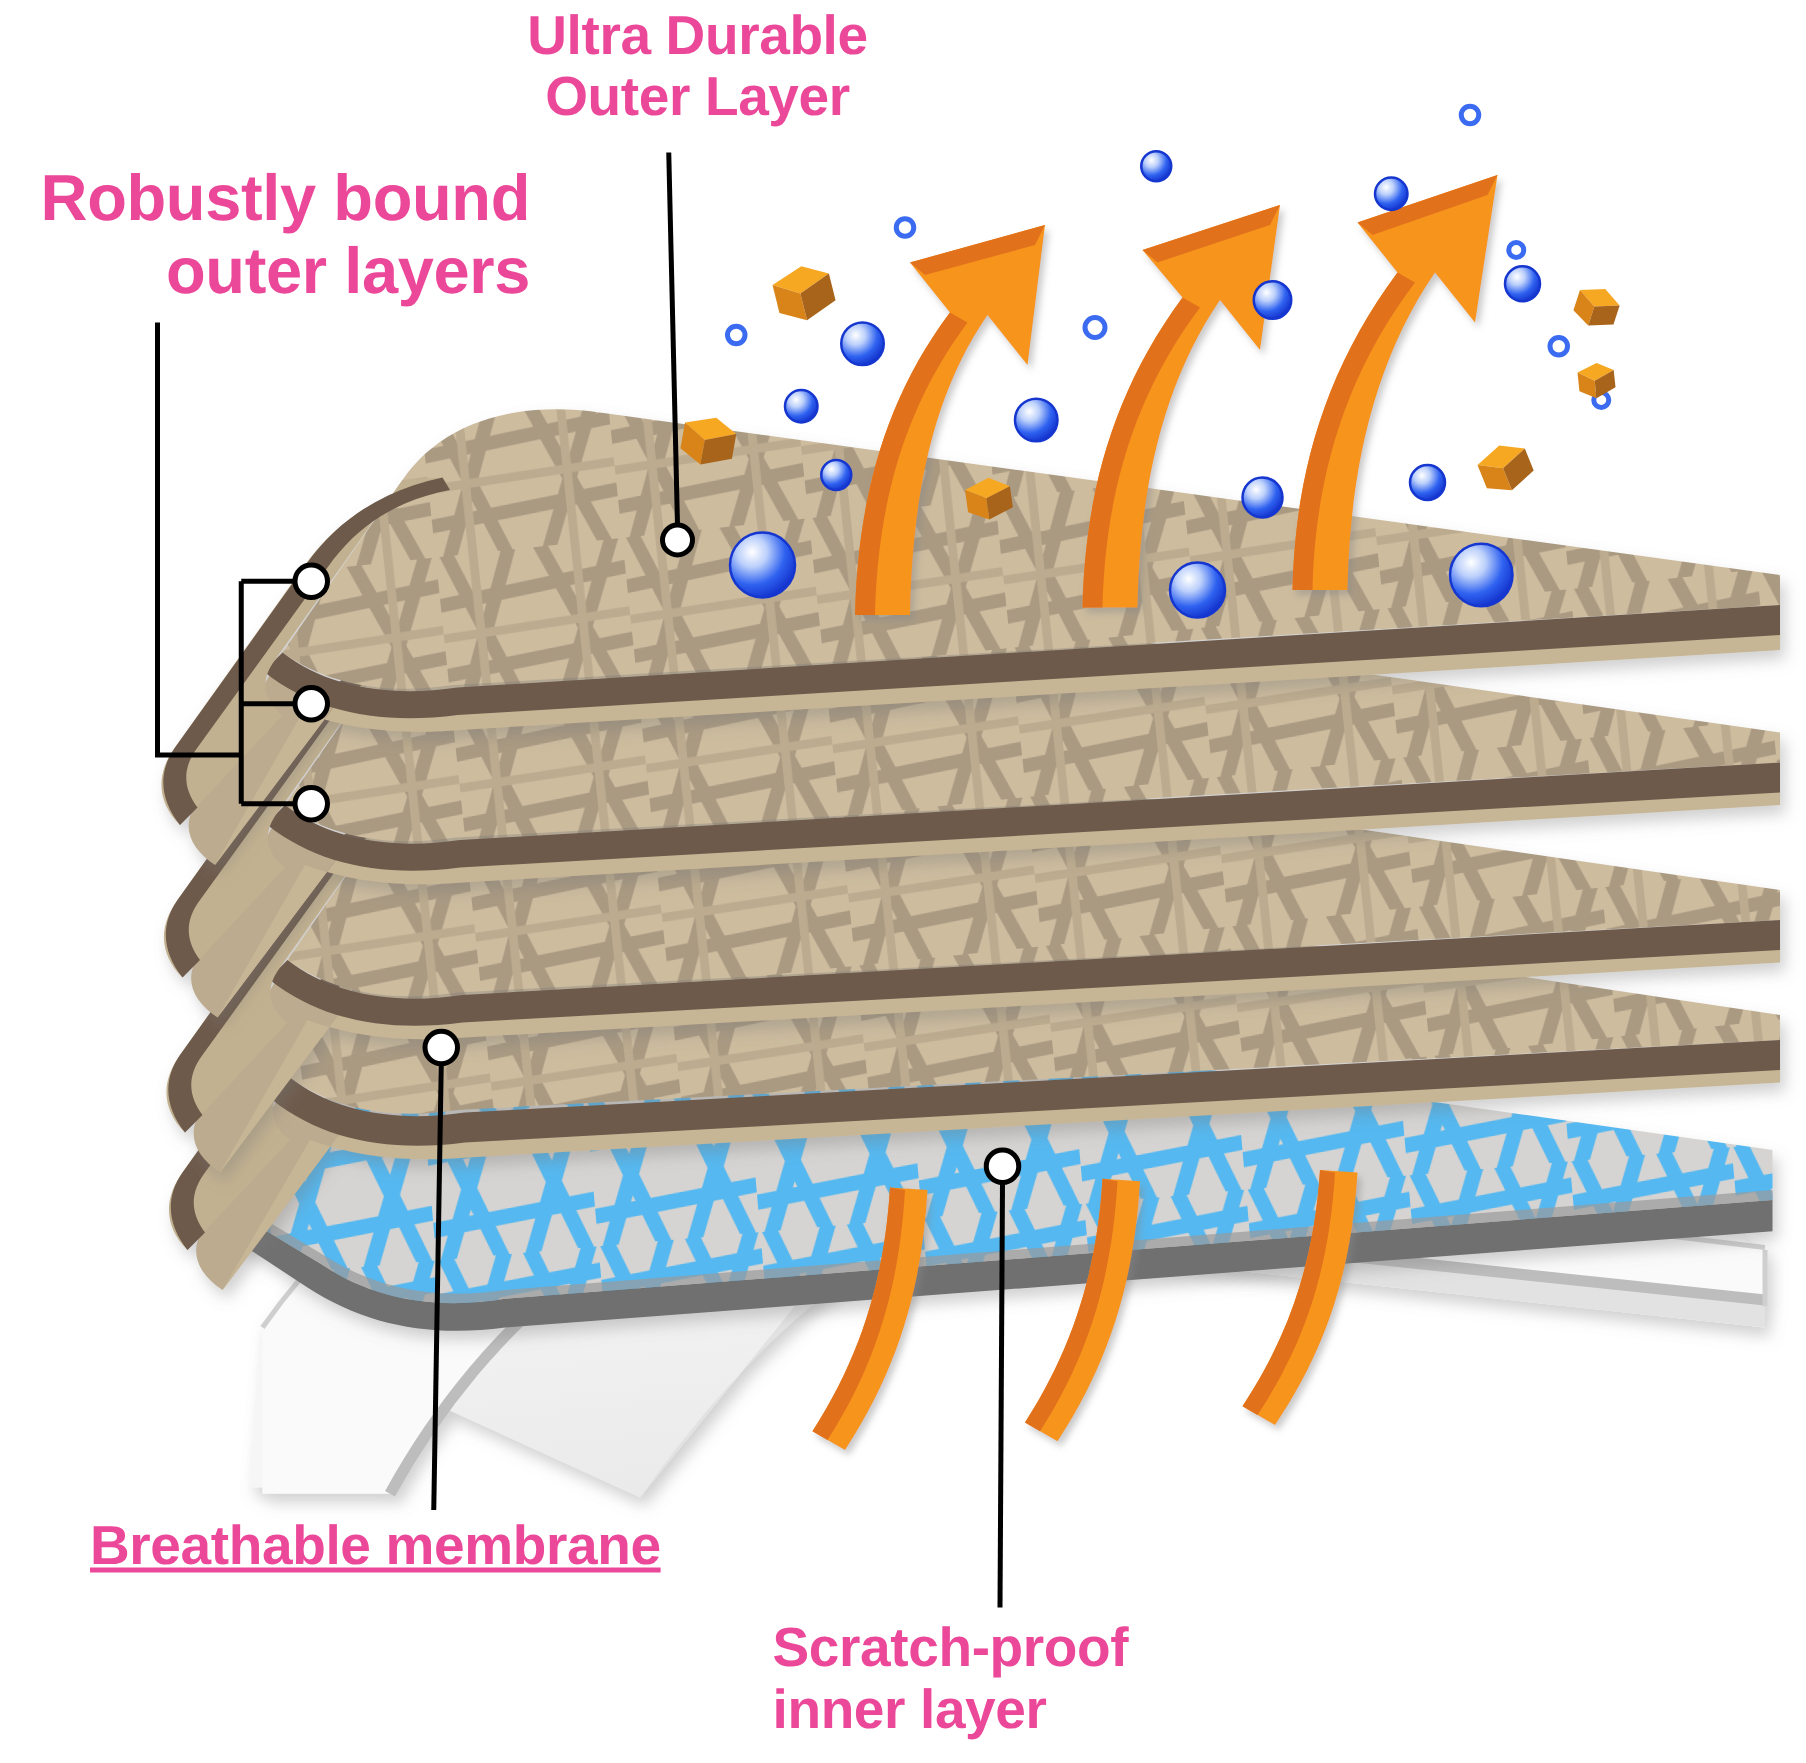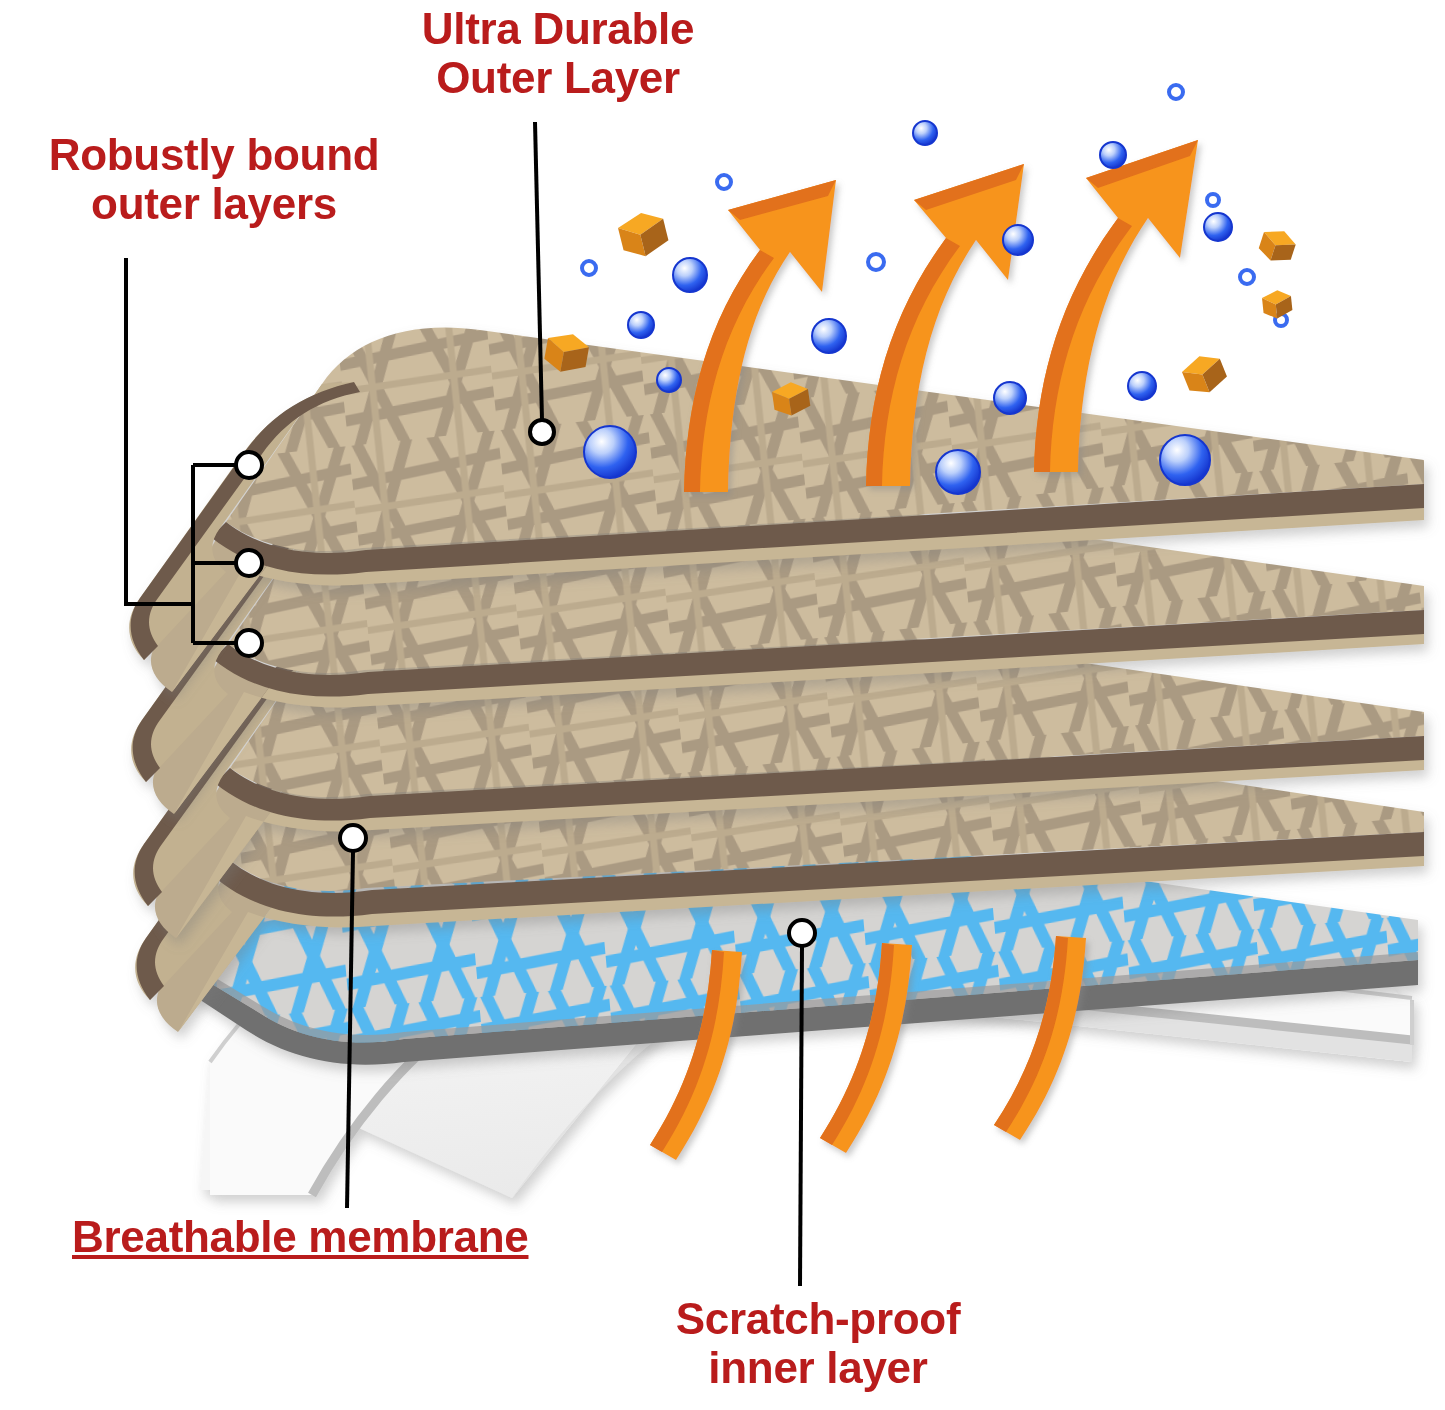--- a/index.html
+++ b/index.html
@@ -1,25 +1,25 @@
 <!DOCTYPE html>
 <html><head>
 <meta charset="utf-8">
 <style>
   html,body{margin:0;padding:0;background:#ffffff;}
   body{width:1445px;height:1410px;position:relative;overflow:hidden;
        font-family:"Liberation Sans","DejaVu Sans",sans-serif;}
   #stage{position:absolute;left:0;top:0;width:1445px;height:1410px;}
   svg.art{position:absolute;left:0;top:0;width:1445px;height:1410px;}
-  .lbl{position:absolute;font-weight:bold;color:#b91c1c;line-height:1.12;
+  .lbl{position:absolute;font-weight:bold;color:#ec4899;line-height:1.12;
        letter-spacing:-0.3px;white-space:pre-line;}
   #label-ultra-durable{left:378px;top:4px;width:360px;font-size:44px;text-align:center;}
-  #label-robustly-bound{left:4px;top:130px;width:420px;font-size:44px;text-align:center;}
+  #label-robustly-bound{left:4px;top:130px;width:420px;font-size:52px;text-align:right;}
   #label-breathable{left:72px;top:1212px;width:600px;font-size:44px;text-align:left;text-decoration:underline;}
-  #label-scratch-proof{left:618px;top:1294px;width:400px;font-size:44px;text-align:center;}
+  #label-scratch-proof{left:618px;top:1294px;width:400px;font-size:44px;}
 </style>
 </head>
 <body>
 
 <div id="stage">
 
   <svg class="art" viewBox="0 0 1445 1410">
     <defs>
 
       <pattern id="fiberTan" width="150" height="120" patternUnits="userSpaceOnUse" patternTransform="rotate(-6)">

